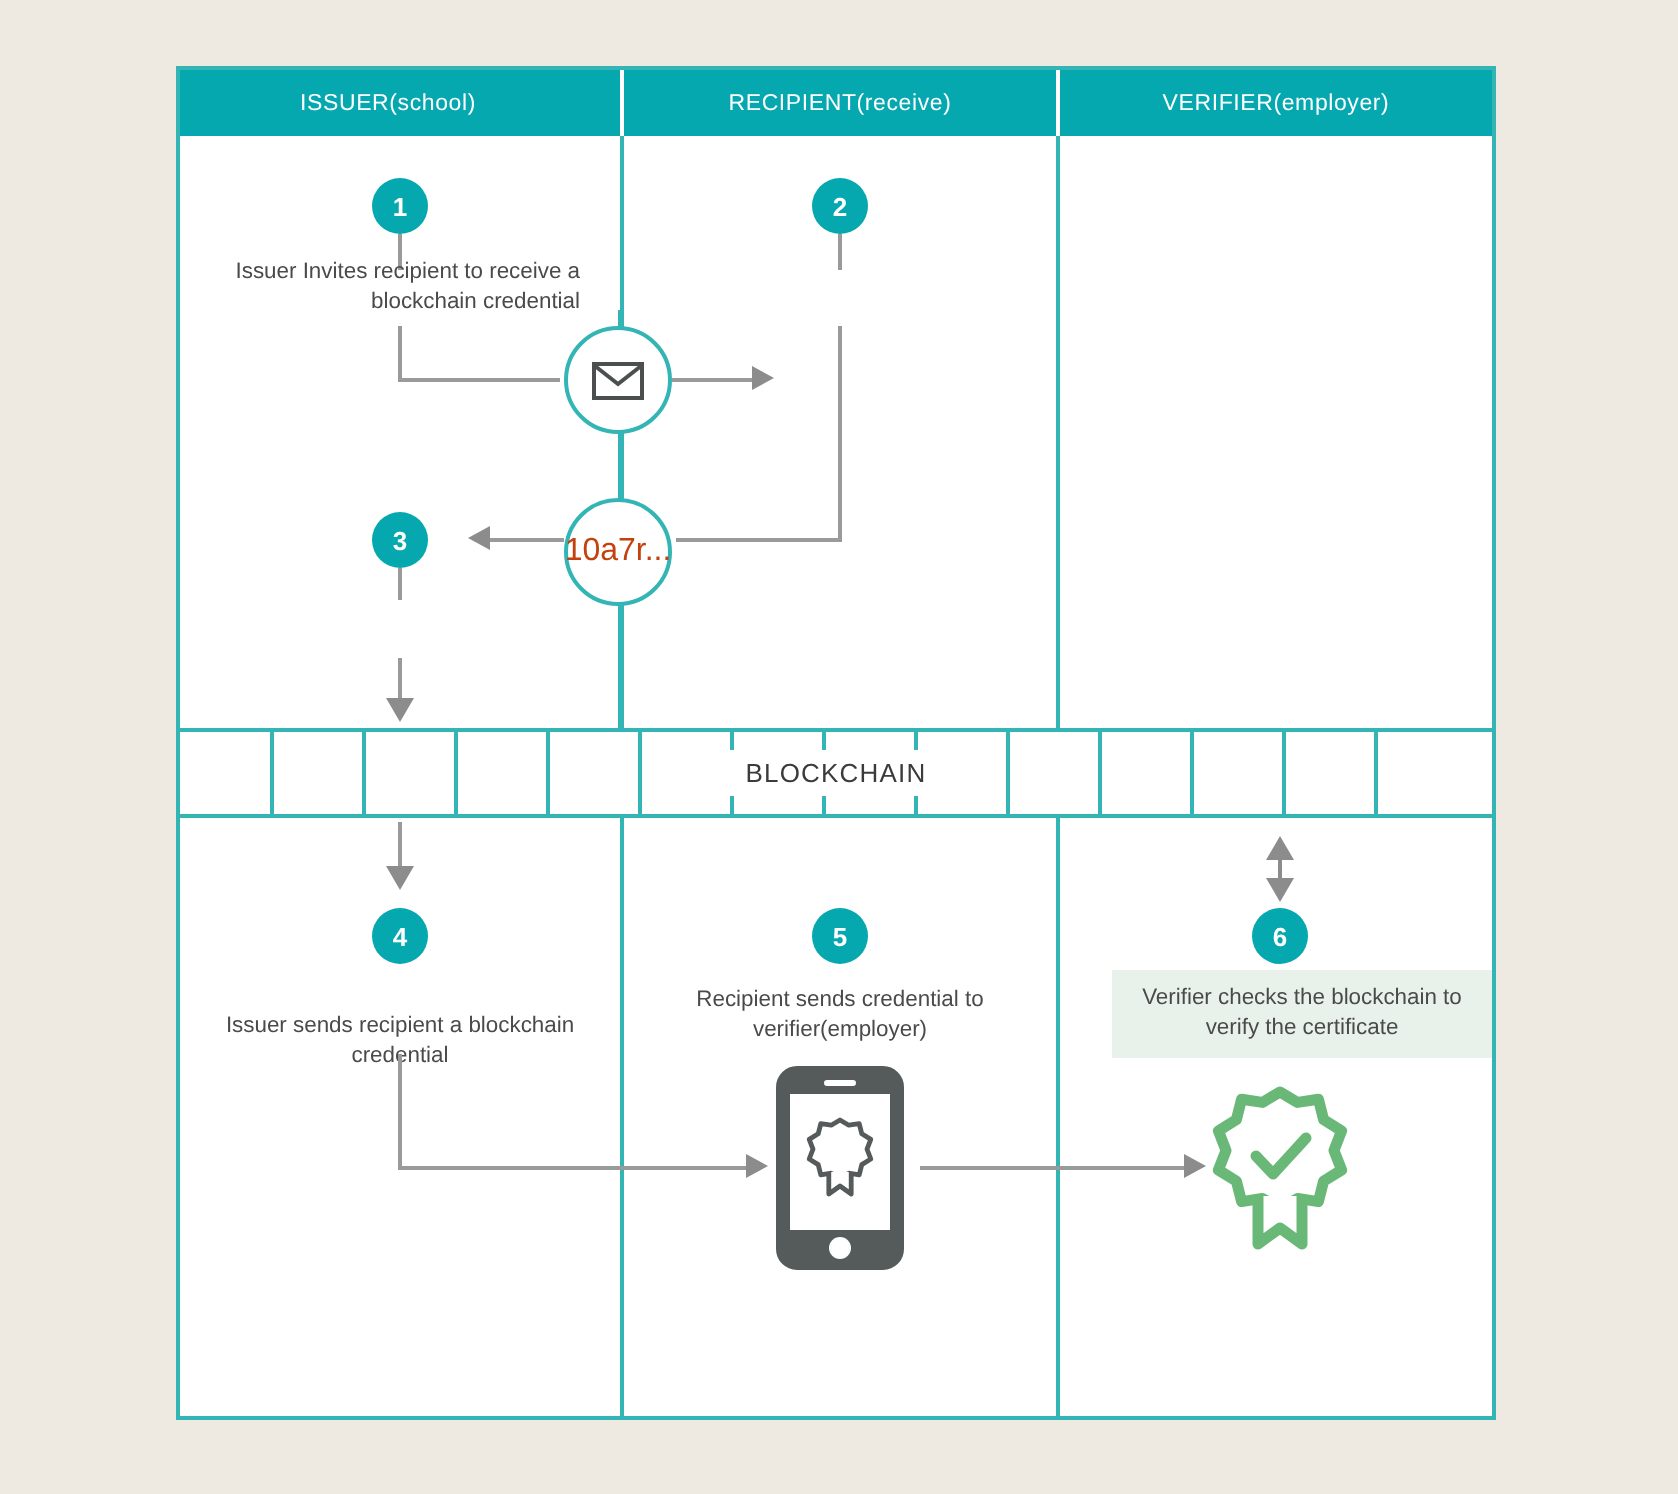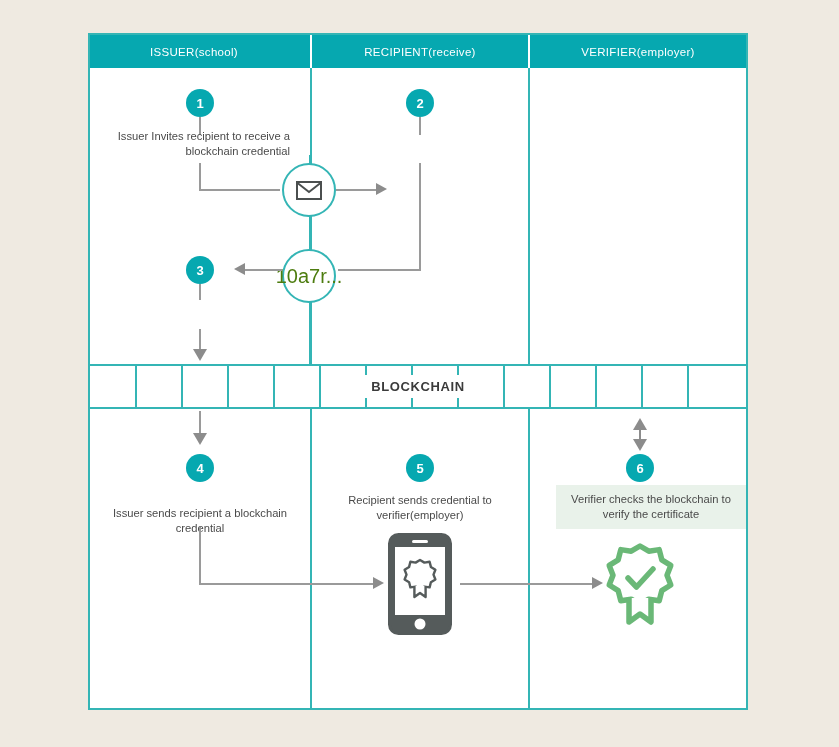--- a/index.html
+++ b/index.html
@@ -76,21 +76,21 @@
 
   
   .tl-v{position:absolute;width:2px;background:#34b5b5;}
 
   
   .node{
     position:absolute;border-radius:50%;background:#ffffff;
     border:2px solid #34b5b5;display:flex;
     align-items:center;justify-content:center;box-sizing:border-box;
   }
-  .node-text{font-size:20px;color:#4d7c0f;}
+  .node-text{font-size:16px;color:#c2410c;}
 
   .svg-abs{position:absolute;}
 </style>
 </head>
 <body>
 
 <div id="stage">
   <div class="card-bg"></div>
 
   <div class="frame">
@@ -122,21 +122,21 @@
       <div class="bc-tick" style="left:275px;top:32px;height:9px;"></div>
       <div class="bc-tick" style="left:321px;top:0;height:9px;"></div>
       <div class="bc-tick" style="left:321px;top:32px;height:9px;"></div>
       <div class="bc-tick" style="left:367px;top:0;height:9px;"></div>
       <div class="bc-tick" style="left:367px;top:32px;height:9px;"></div>
       <div class="bc-tick" style="left:413px;top:0;height:41px;"></div>
       <div class="bc-tick" style="left:459px;top:0;height:41px;"></div>
       <div class="bc-tick" style="left:505px;top:0;height:41px;"></div>
       <div class="bc-tick" style="left:551px;top:0;height:41px;"></div>
       <div class="bc-tick" style="left:597px;top:0;height:41px;"></div>
-      <div class="bc-label" style="top:13px;font-weight:bold;">BLOCKCHAIN</div>
+      <div class="bc-label" style="top:13px;">BLOCKCHAIN</div>
     </div>
 
     <div class="lane-div" style="left:220px;top:374px;height:299px;"></div>
     <div class="lane-div" style="left:438px;top:374px;height:299px;"></div>
 
     <div class="badge" style="left:96px;top:54px;">
       <span>1</span>
     </div>
     <div class="gl-v" style="left:109px;top:82px;height:18px;"></div>
     <div class="caption" style="left:20px;top:94px;width:180px;text-align:right;">Issuer Invites recipient to receive a blockchain credential</div>

